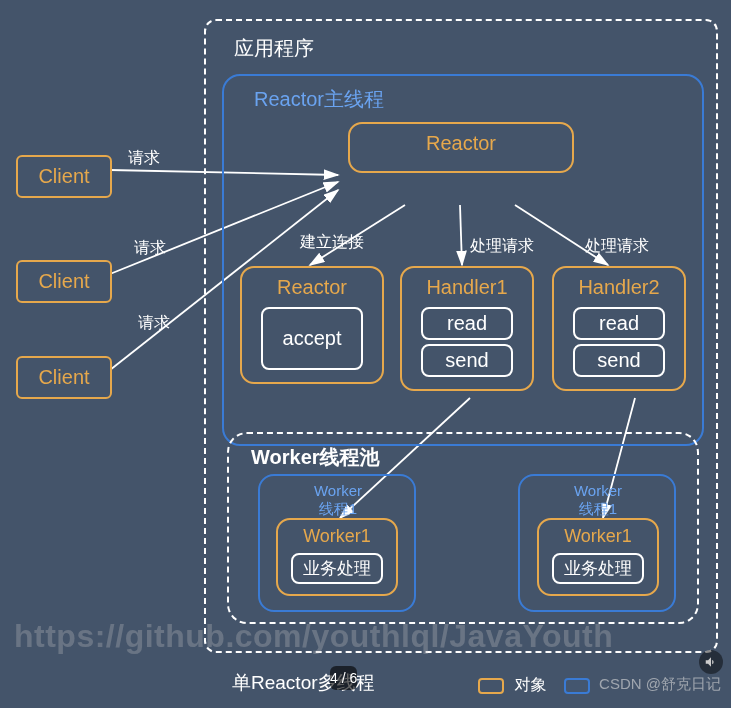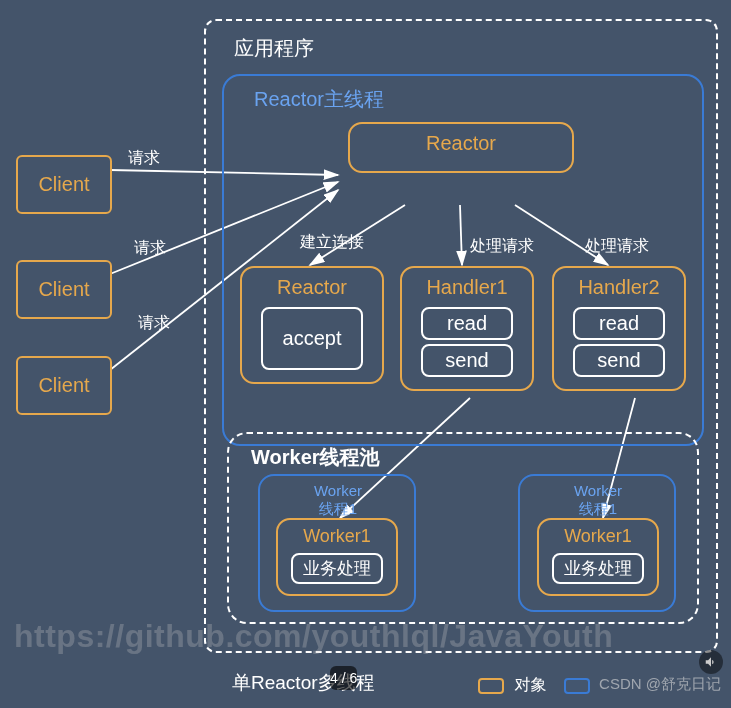--- a/index.html
+++ b/index.html
@@ -14,21 +14,21 @@
   }
   .abs { position: absolute; }
 
   
   .client {
     border: 2px solid #e6a84c;
     border-radius: 6px;
     background: #44546a;
     color: #e6a84c;
     font-size: 20px;
-    padding: 16px 14px;
+    padding: 8px 14px;
     text-align: center;
   }
   .dashed-box {
     border: 2px dashed #fff;
     border-radius: 12px;
   }
   .solid-blue {
     border: 2px solid #3a7bd5;
     border-radius: 18px;
   }

